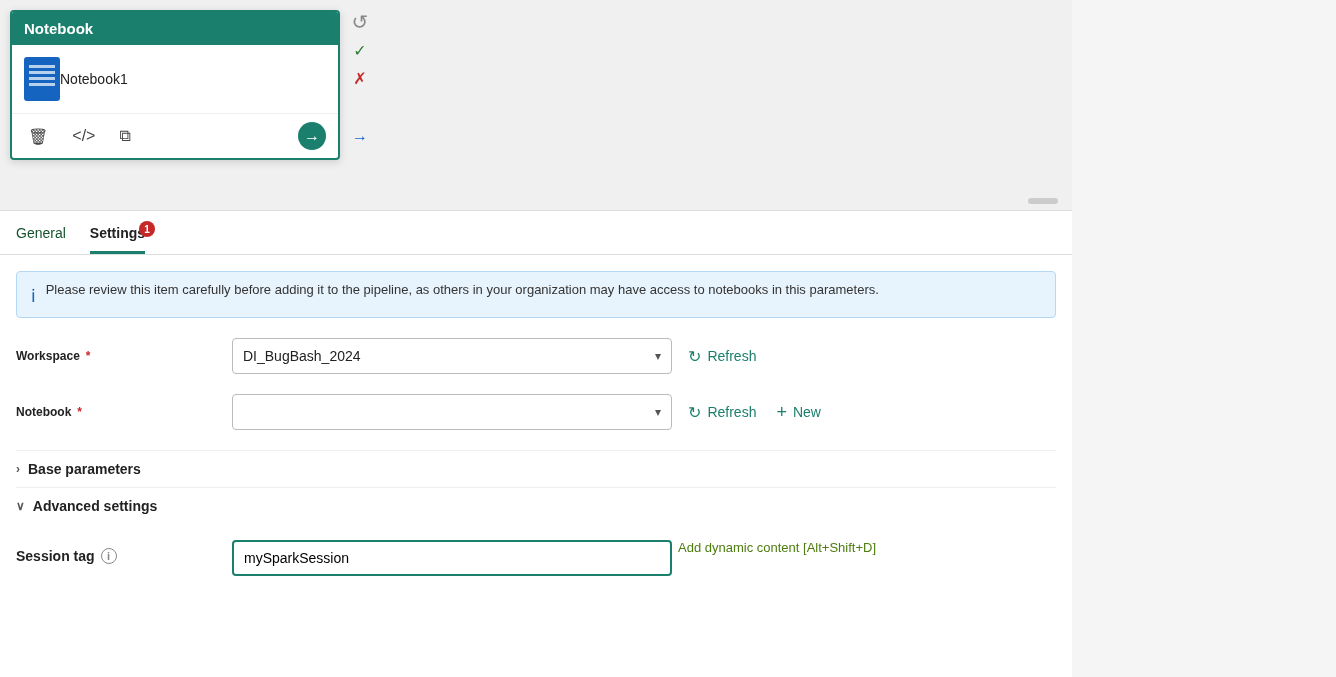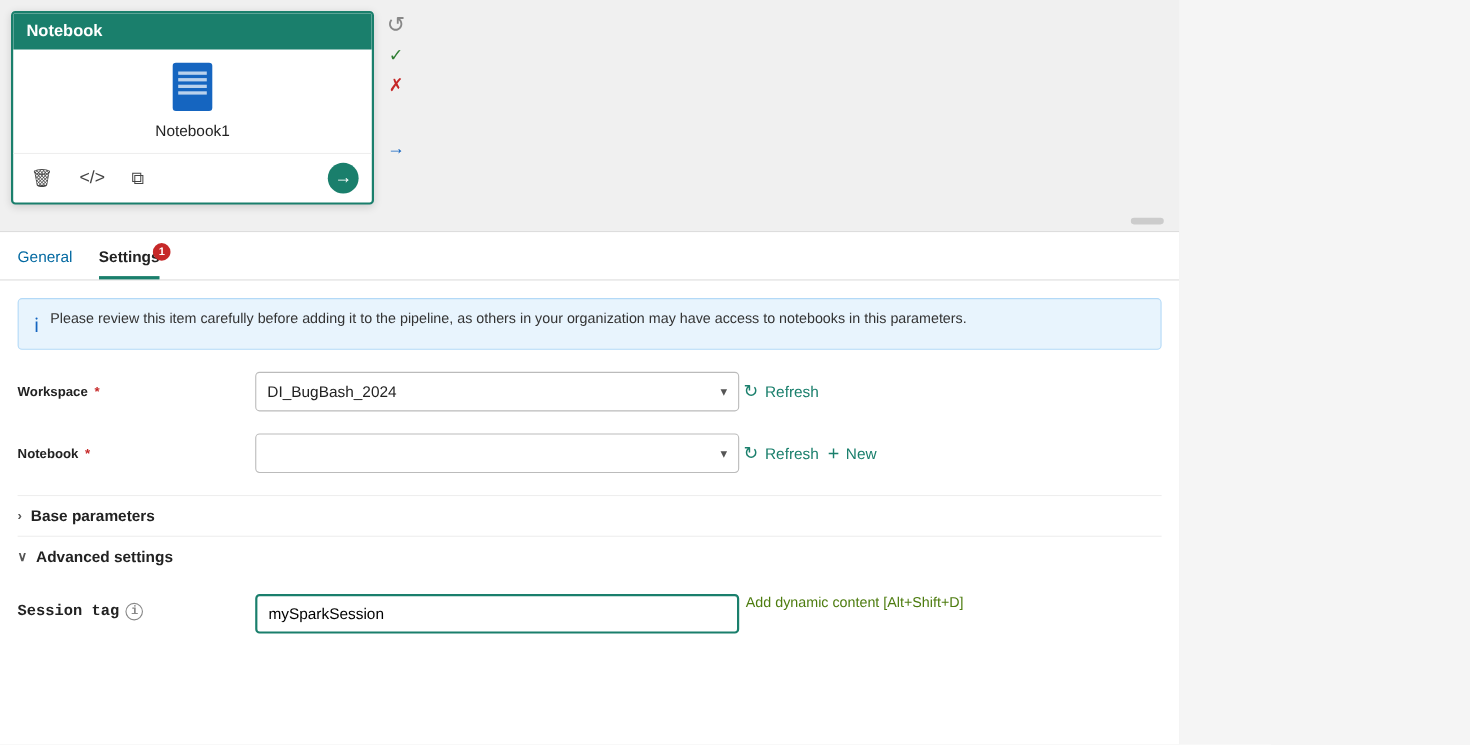--- a/index.html
+++ b/index.html
@@ -43,22 +43,20 @@
       color: #fff;
       padding: 8px 12px;
       font-size: 15px;
       font-weight: 600;
     }
 
     .node-body {
       padding: 12px;
       display: flex;
       align-items: center;
-      gap: 10px;
-      flex-direction: column;
     }
 
     .notebook-icon {
       width: 36px;
       height: 44px;
       background: #1565c0;
       border-radius: 3px;
       display: flex;
       align-items: center;
       justify-content: center;
@@ -149,21 +147,21 @@
       display: flex;
       border-bottom: 1px solid #ddd;
       padding: 0 16px;
       gap: 24px;
     }
 
     .tab-item {
       padding: 14px 0 10px;
       font-size: 14px;
       cursor: pointer;
-      color: #0369a1;
+      color: #14532d;
       position: relative;
       white-space: nowrap;
     }
 
     .tab-item.active {
       color: #222;
       font-weight: 600;
       border-bottom: 3px solid #1a7f6c;
     }
 
@@ -226,21 +224,21 @@
       gap: 4px;
     }
 
     .required-star {
       color: #c62828;
       margin-left: 2px;
     }
 
     .form-control-wrapper {
       display: flex;
-      gap: 0;
+      gap: 12px;
       flex: 1;
     }
 
     .dropdown {
       width: 440px;
       height: 36px;
       border: 1px solid #bbb;
       border-radius: 4px;
       padding: 0 10px;
       font-size: 14px;
@@ -315,21 +313,20 @@
 
     .session-tag-label {
       min-width: 200px;
       font-size: 14px;
       font-weight: 600;
       color: #222;
       display: flex;
       align-items: center;
       gap: 6px;
       padding-top: 8px;
-      font-family: Liberation Mono, monospace;
     }
 
     .info-circle {
       width: 16px;
       height: 16px;
       border-radius: 50%;
       border: 1px solid #888;
       color: #888;
       font-size: 11px;
       display: flex;

